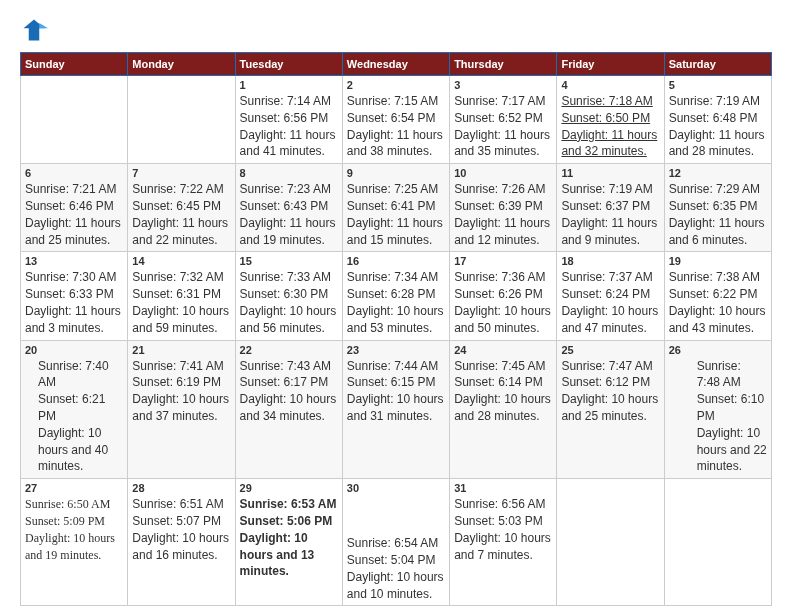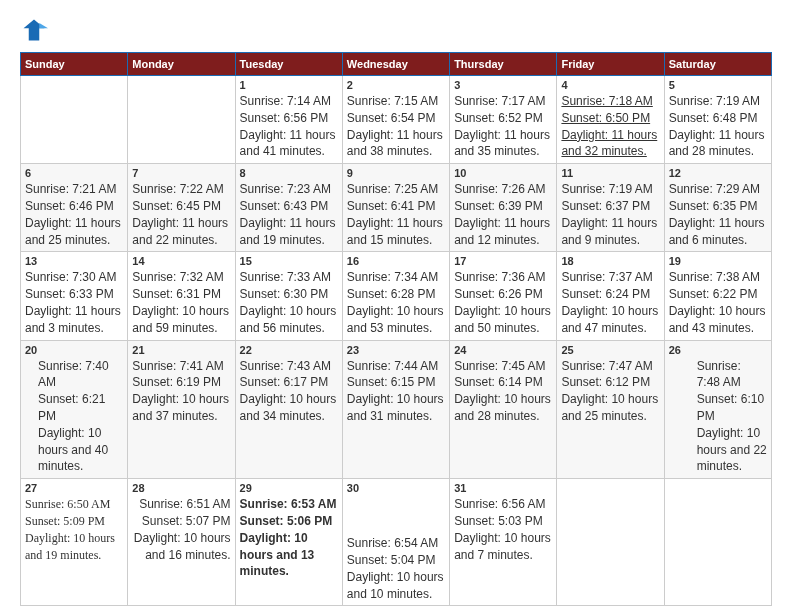--- a/index.html
+++ b/index.html
@@ -303,21 +303,21 @@
         </tr>
         <tr>
           <td>
             <span class="day-number">27</span>
             <div class="day-info" style="white-space: pre-line; font-family: Liberation Serif, serif;">Sunrise: 6:50 AM
 Sunset: 5:09 PM
 Daylight: 10 hours and 19 minutes.</div>
           </td>
           <td>
             <span class="day-number">28</span>
-            <div class="day-info" style="white-space: pre-line; text-align: right;">Sunrise: 6:51 AM
+            <div class="day-info" style="white-space: pre-line;">Sunrise: 6:51 AM
 Sunset: 5:07 PM
 Daylight: 10 hours and 16 minutes.</div>
           </td>
           <td>
             <span class="day-number">29</span>
             <div class="day-info" style="white-space: pre-line; font-weight: bold;">Sunrise: 6:53 AM
 Sunset: 5:06 PM
 Daylight: 10 hours and 13 minutes.</div>
           </td>
           <td>

